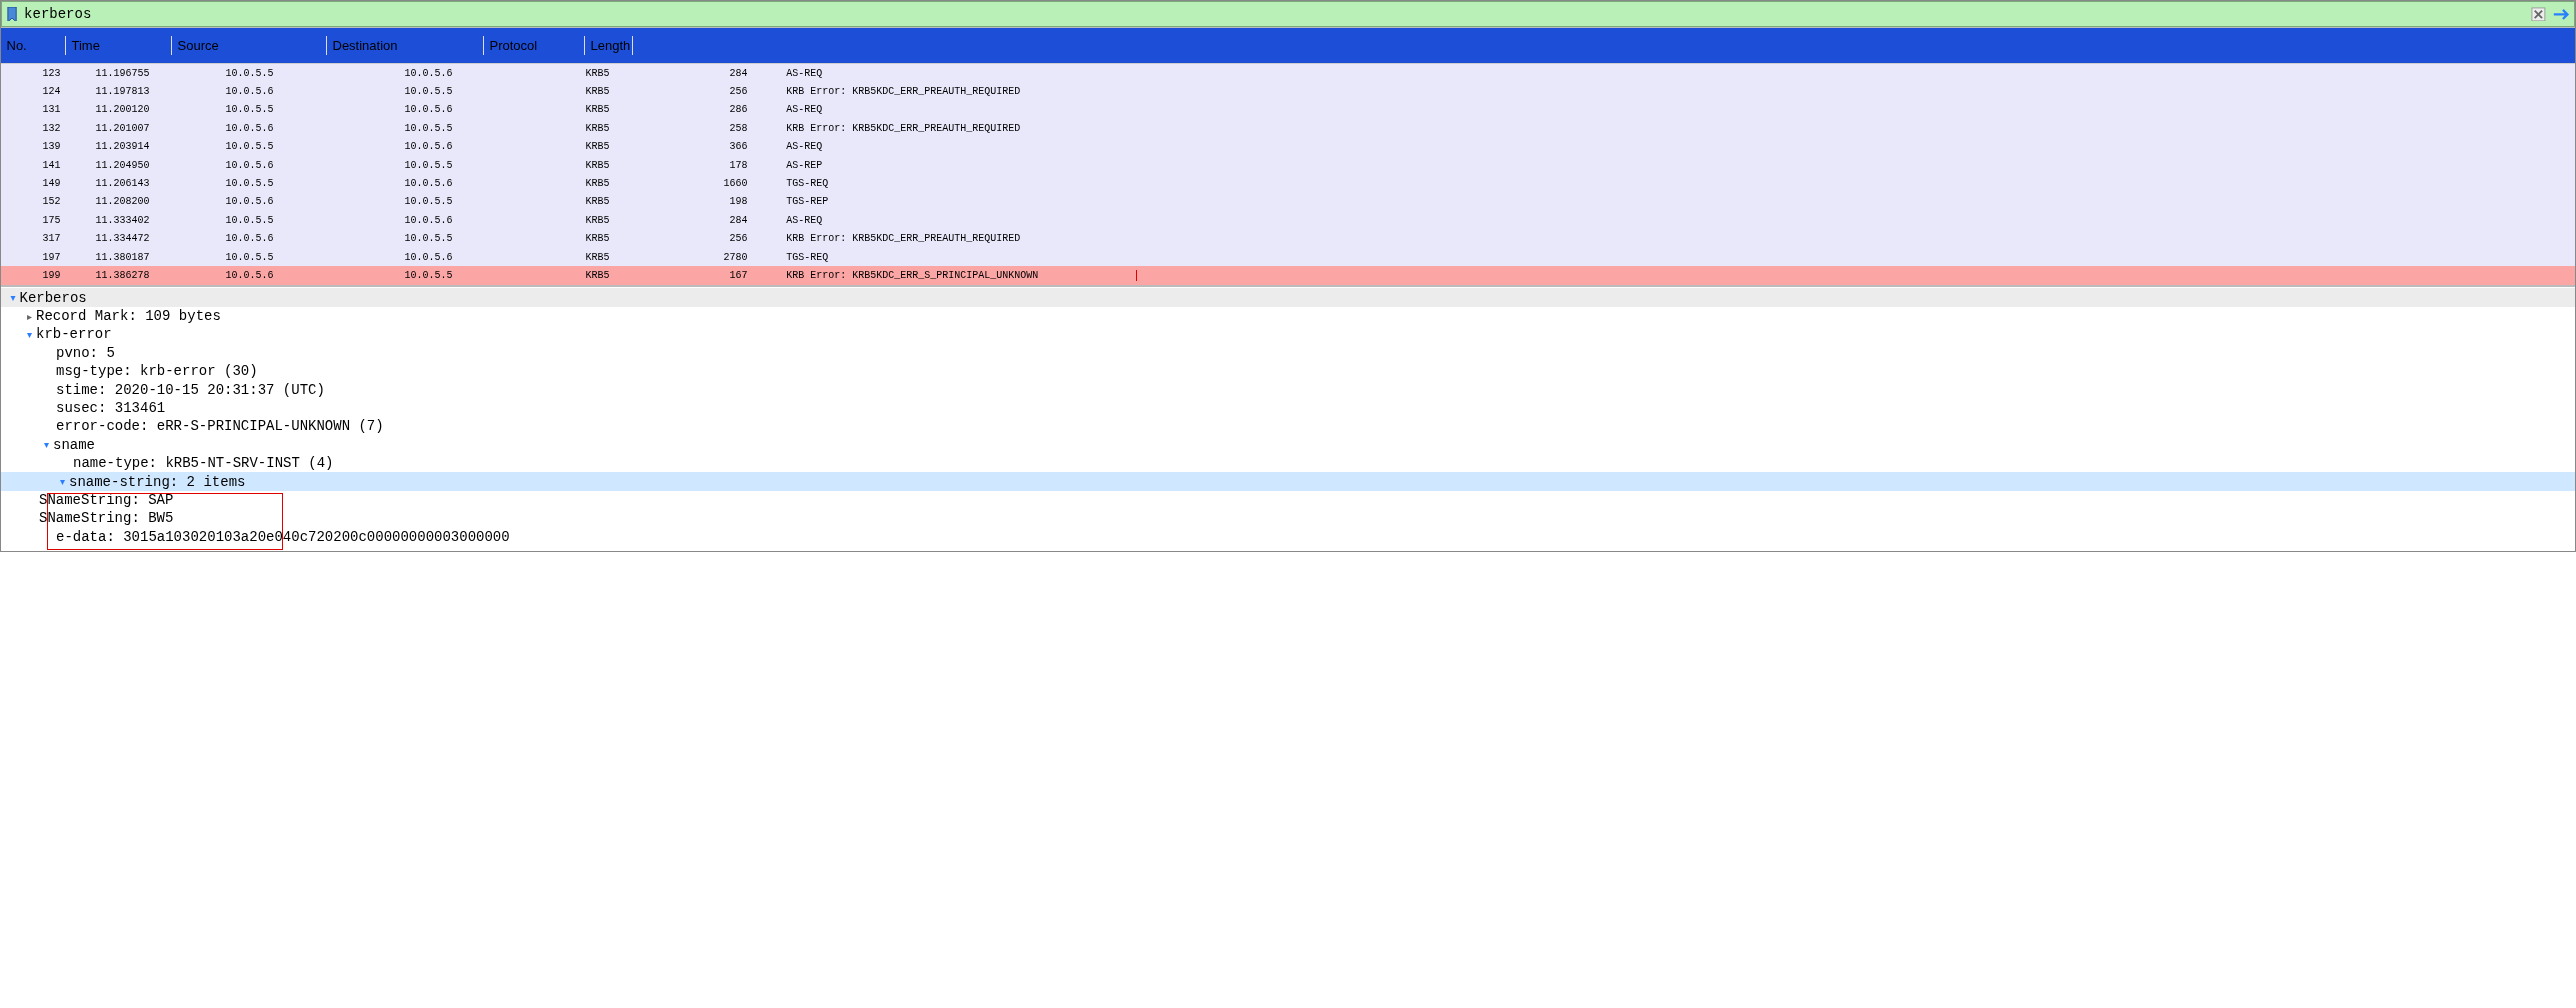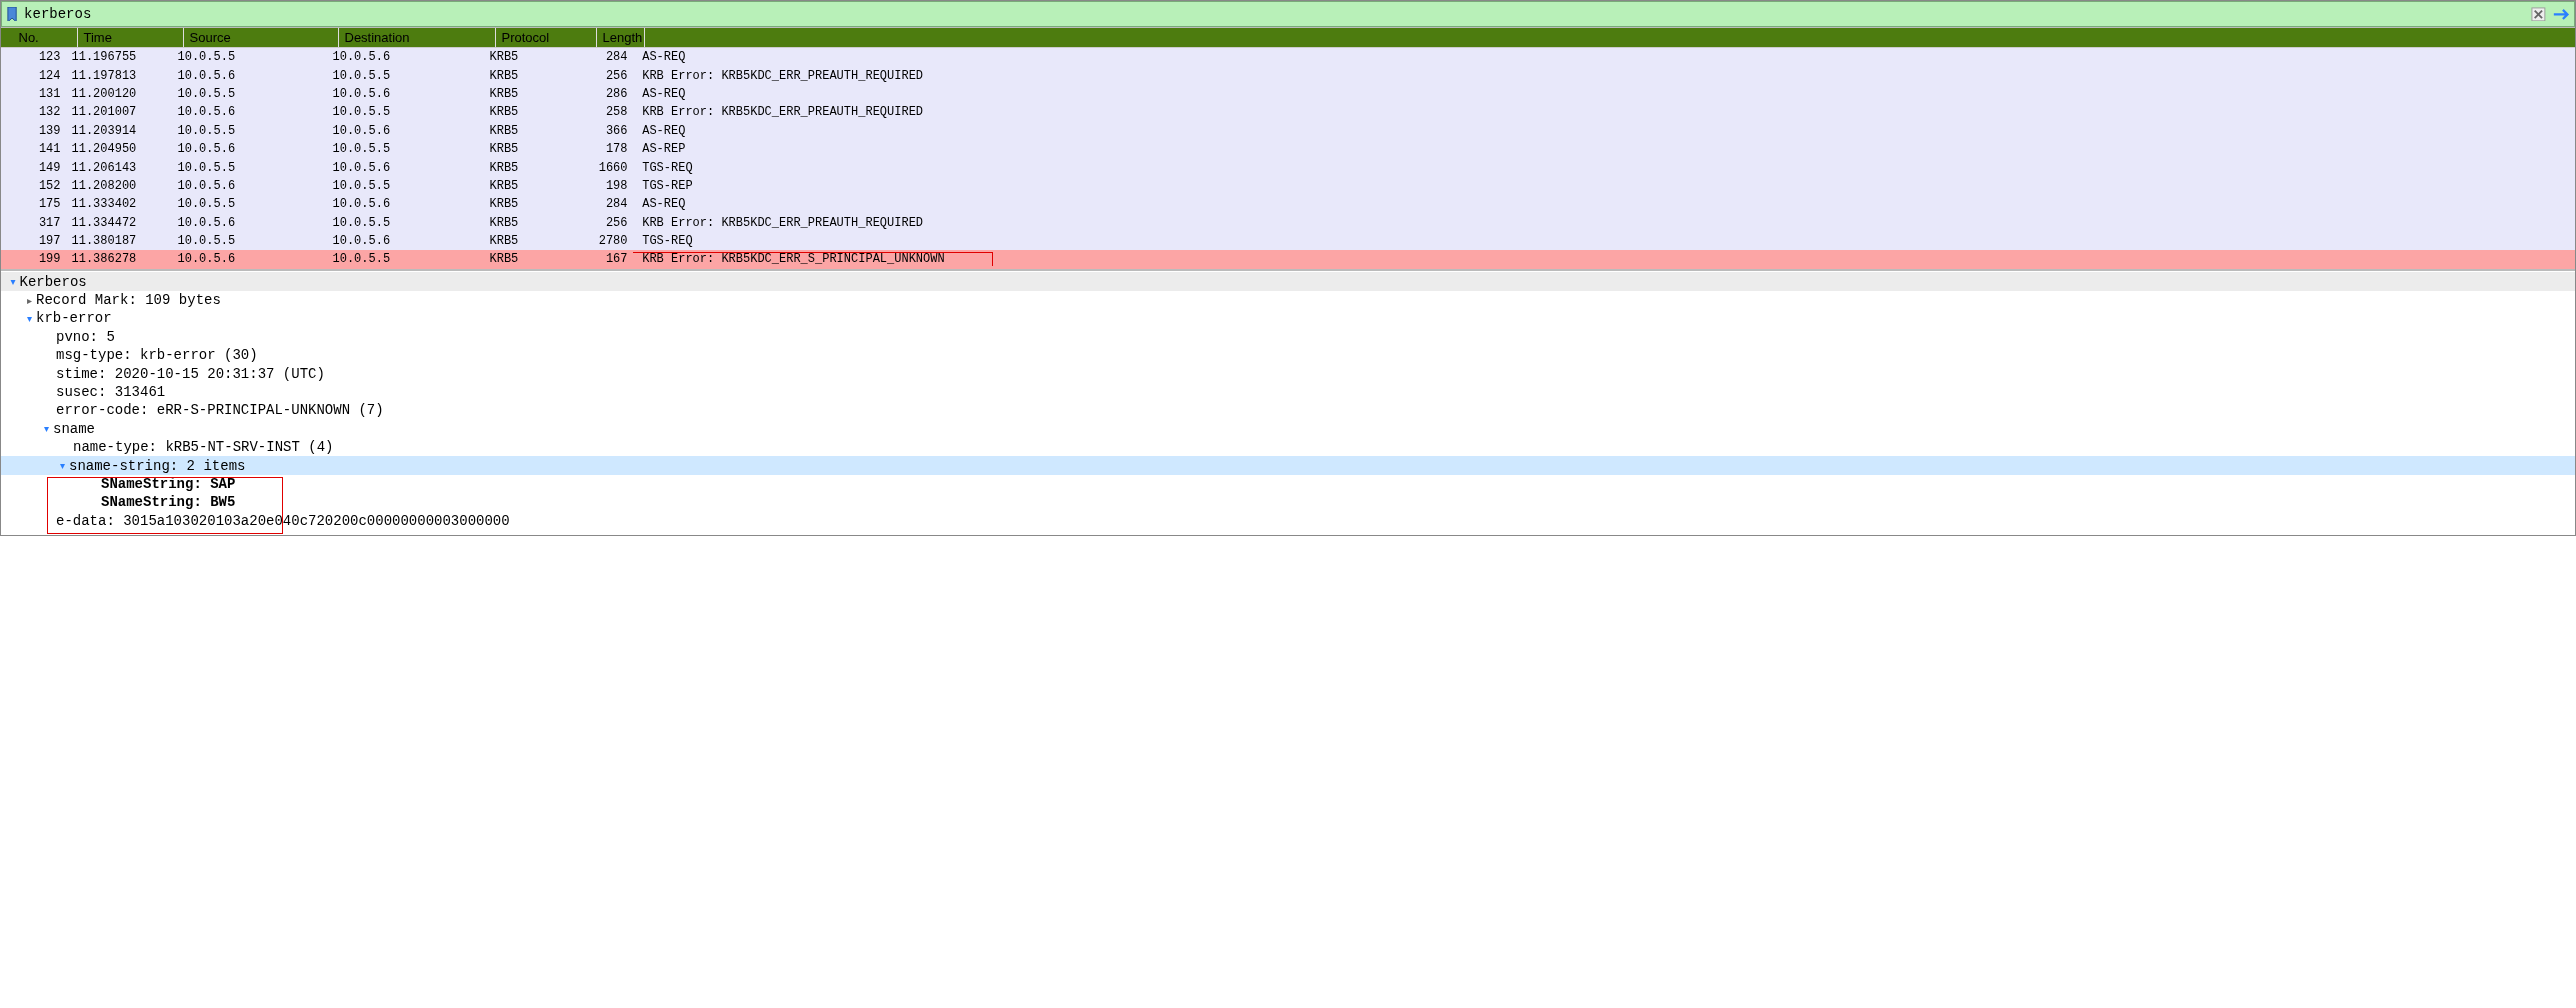--- a/index.html
+++ b/index.html
@@ -40,42 +40,42 @@
   .filter-bar .clear-btn, .filter-bar .apply-btn {
     width: 20px; height: 20px;
     display: flex; align-items: center; justify-content: center;
     color: #555;
   }
   .filter-bar .apply-btn { color: #2a7fff; }
   
   .packet-list { border-top: 1.8px solid #bbb; border-bottom: 1.8px solid #bbb; }
   .pl-header {
     display: flex;
-    background: #4d7c0f;
+    background: #1d4ed8;
     border-bottom: 0.9px solid #ccc;
-    height: 20px;
+    height: 36px;
     align-items: center;
     font-family: "Segoe UI", Arial, sans-serif;
     font-size: 13px;
-    padding-left: 12px;
   }
   .pl-header .col {
     border-right: 0.9px solid #ddd;
     padding: 1.8px 5.5px;
     overflow: hidden;
     white-space: nowrap;
   }
   .pl-body { }
   .pl-row {
     display: flex;
     height: 18.4px;
     align-items: center;
     background: #e8e8fa;
-    font-size: 12px;
+    font-size: 10px;
     white-space: pre;
+    gap: 24px;
   }
   .pl-row.selected {
     background: #fca5a5;
   }
   .pl-row .col {
     padding: 0 5.5px;
     overflow: hidden;
     white-space: pre;
   }
   .col-no   { width: 65px;  text-align: right; }
@@ -113,21 +113,21 @@
   .details-pane .node .twisty.open { color: #2a7fff; }
   .details-pane .node.sel { background: #cfe8ff; }
   .details-pane .header-node {
     background: #ececec;
   }
   .indent-0 { padding-left: 5.5px; }
   .indent-1 { padding-left: 22px; }
   .indent-2 { padding-left: 39px; }
   .indent-3 { padding-left: 55px; }
   .indent-4 { padding-left: 72px; }
-  .indent-5 { padding-left: 100px; font-weight: bold; }
+  .indent-5 { padding-left: 38px; }
   .details-highlight {
     border: 1.8px solid #e00000;
     position: absolute;
     pointer-events: none;
   }
   .details-wrap { position: relative; }
 </style>
 </head>
 <body>
 

